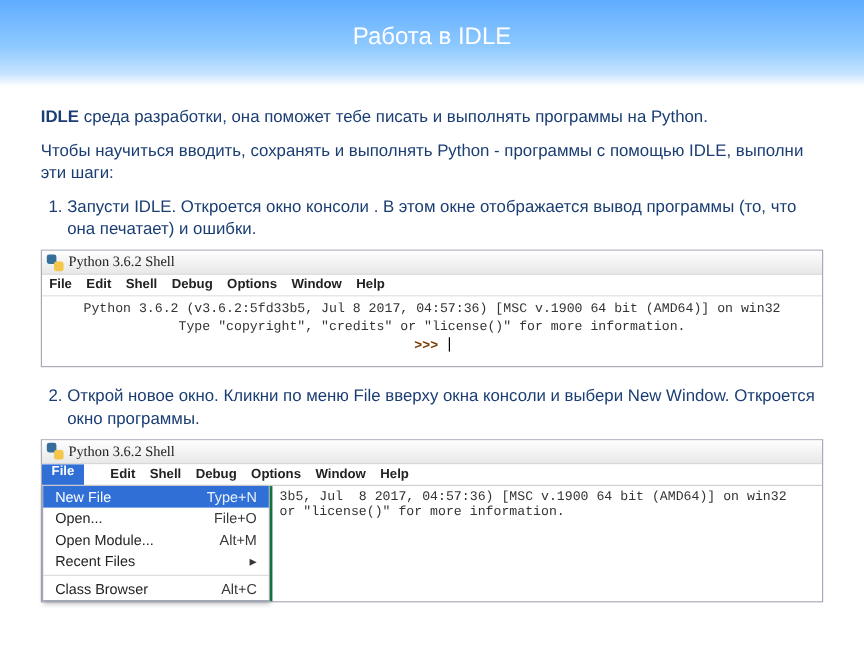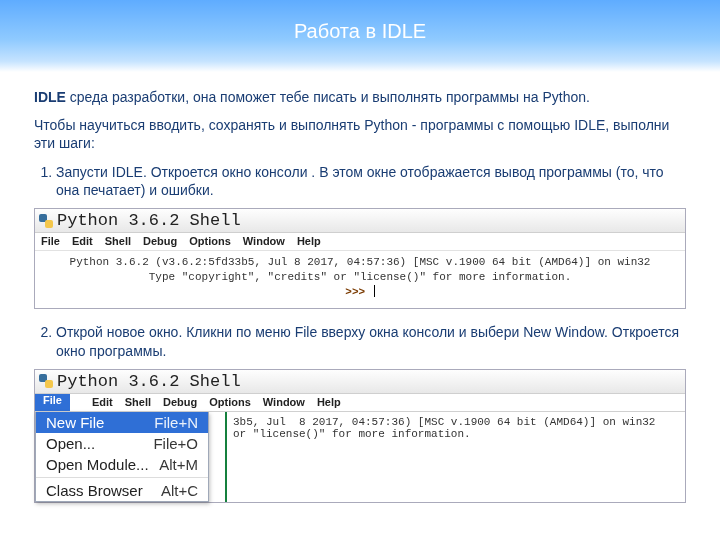--- a/index.html
+++ b/index.html
@@ -33,22 +33,22 @@
     background: #fff;
     font-family: "Courier New", monospace;
     font-size: 11px;
     color: #333;
   }
   .sh-titlebar {
     display: flex; align-items: center; gap: 4px;
     padding: 2px 4px;
     background: linear-gradient(#fefefe, #e8e8e8);
     border-bottom: 1px solid #cfcfcf;
-    font-family: Liberation Mono, monospace;
-    font-size: 17px;
+    font-family: Liberation Serif, serif;
+    font-size: 12px;
     color: #222;
   }
   .py-icon { width: 14px; height: 14px; position: relative; display: inline-block; }
   .py-icon::before, .py-icon::after { content:""; position:absolute; width:8px; height:8px; border-radius:2px; }
   .py-icon::before { background:#366e9c; top:0; left:0; }
   .py-icon::after  { background:#f4c74b; bottom:0; right:0; }
   .sh-menubar {
     display: flex; gap: 12px;
     padding: 2px 6px 3px 6px;
     font-family: Arial, sans-serif;
@@ -65,26 +65,26 @@
 
   .shellshot.withmenu .sh-menubar { border-bottom: 1px solid #d0d0d0; }
   .filemenu-wrap { position: relative; display: flex; }
   .file-tab {
     background: #2f6fd6; color: #fff;
     padding: 0 8px; margin: -2px 0 -3px -6px;
   }
   .dropdown {
     position: absolute;
     top: 18px; left: -6px;
-    width: 174px;
+    width: 190px;
     background: #fff;
     border: 1px solid #9fa8b8;
     box-shadow: 1px 2px 4px rgba(0,0,0,0.25);
     font-family: Arial, sans-serif;
-    font-size: 15px;
+    font-size: 12px;
     color: #222;
     z-index: 10;
   }
   .dropdown .item {
     display: flex; justify-content: space-between;
     padding: 2px 10px;
   }
   .dropdown .item.hl { background: #2f6fd6; color: #fff; }
   .dropdown .item .kb { color: inherit; opacity: 0.9; }
   .dropdown .sep { height:1px; background:#ddd; margin:2px 0; }
@@ -157,29 +157,33 @@
       <span>Debug</span>
       <span>Options</span>
       <span>Window</span>
       <span>Help</span>
     </div>
     <div class="two-col">
       <div class="left">
         <div class="dropdown" style="position:static; border-top:none;">
           <div class="item hl">
             <span>New File</span>
-            <span class="kb">File+N</span>
+            <span class="kb">Type+N</span>
           </div>
           <div class="item">
             <span>Open...</span>
             <span class="kb">File+O</span>
           </div>
           <div class="item">
             <span>Open Module...</span>
             <span class="kb">Alt+M</span>
+          </div>
+          <div class="item">
+            <span>Recent Files</span>
+            <span class="kb">▸</span>
           </div>
           <div class="sep"></div>
           <div class="item">
             <span>Class Browser</span>
             <span class="kb">Alt+C</span>
           </div>
         </div>
       </div>
       <div class="right sh-body-right"><span>3b5, Jul  8 2017, 04:57:36) [MSC v.1900 64 bit (AMD64)] on win32</span>
 <span>or "license()" for more information.</span></div>

